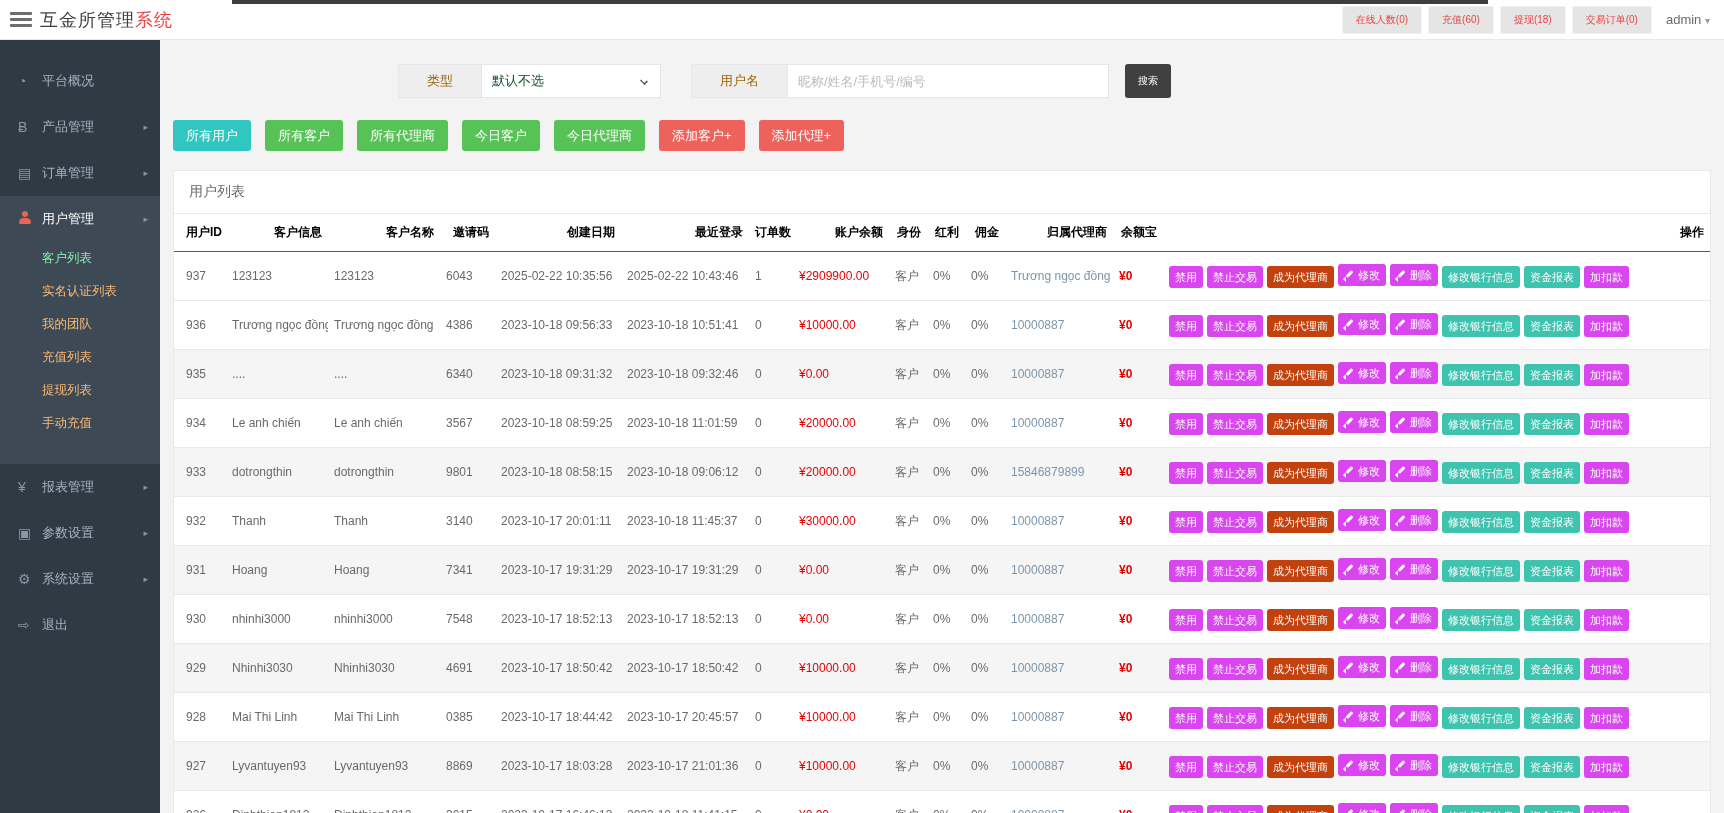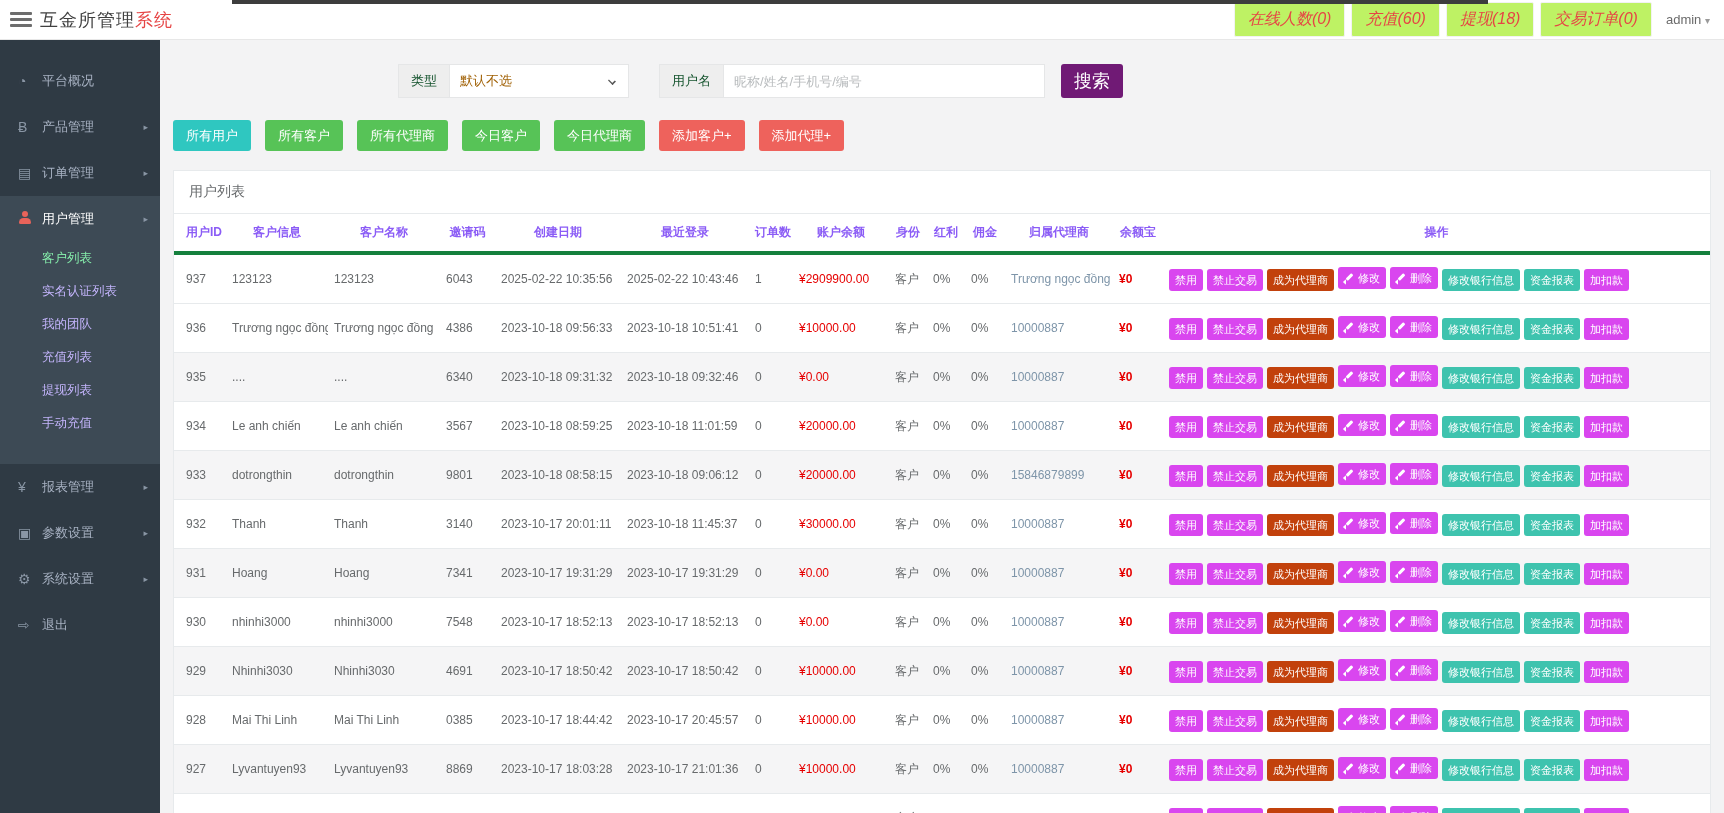--- a/index.html
+++ b/index.html
@@ -13,82 +13,82 @@
     position:fixed; top:0; left:0; right:0; height:40px; background:#fff;
     border-bottom:1px solid #e7e7e7; display:flex; align-items:center; z-index:20;
   }
   .crop-strip{ position:absolute; top:0; left:232px; width:1256px; height:4px; background:#3d3d3d; }
   .hamburger{ width:22px; margin:0 0 0 10px; cursor:pointer; }
   .hamburger i{ display:block; height:3px; background:#6d6d6d; margin:3px 0; border-radius:1px; }
   .brand{ margin-left:8px; font-size:18px; color:#404040; letter-spacing:1px; white-space:nowrap; }
   .brand .red{ color:#e64545;text-align:center; }
   .top-right{ margin-left:auto; display:flex; align-items:center; padding-right:14px; }
   .top-link{
-    color:#e64545; font-size:16px; padding:6px 13px; margin-left:6px;
-    background:#bef264; border:1px solid #f2f2f2; border-radius:2px; cursor:pointer; white-space:nowrap;font-style:italic;
+    color:#e64545; font-size:10px; padding:6px 13px; margin-left:6px;
+    background:#e5e5e5; border:1px solid #f2f2f2; border-radius:2px; cursor:pointer; white-space:nowrap;
   }
   .admin-menu{ color:#6a6a6a; font-size:13px; margin-left:14px; cursor:pointer; white-space:nowrap; }
   .admin-menu .caret{ color:#9a9a9a; font-size:10px; }
   
   .sidebar{
     position:fixed; top:40px; left:0; bottom:0; width:160px; background:#2f3a44; z-index:10;
     padding-top:18px;
   }
   .side-item{
     display:flex; align-items:center; height:46px; padding:0 12px 0 18px;
     color:#a7b1c2; font-size:13px; cursor:pointer; white-space:nowrap;
   }
   .side-item .ico{ width:24px; font-size:14px; color:#8a96a5; flex:0 0 24px; font-style:normal; }
   .side-item .chev{ margin-left:auto; font-size:9px; color:#8a96a5; }
   .side-group{ background:#3d4a55; padding-bottom:24px; }
   .side-group .side-item{ color:#ffffff; }
   .side-group .side-item .ico{ color:#e8635a; }
   .sub-item{
-    display:block; padding:8px 12px 8px 42px; color:#c4b5fd; font-size:12.5px; cursor:pointer; white-space:nowrap;
+    display:block; padding:8px 12px 8px 42px; color:#fdba74; font-size:12.5px; cursor:pointer; white-space:nowrap;
   }
   .sub-item.active{ color:#86efac; }
   
   .user-ico{ position:relative; display:inline-block; width:14px; height:13px; }
   .user-ico::before{ content:""; position:absolute; left:4px; top:0; width:6px; height:6px; border-radius:50%; background:currentColor; }
   .user-ico::after{ content:""; position:absolute; left:1px; top:7px; width:12px; height:6px; border-radius:6px 6px 2px 2px; background:currentColor; }
   
   .main{ margin-left:160px; padding:24px 13px 0 13px; min-height:773px; margin-top:40px; }
   .filter-row{ display:flex; align-items:center; padding-left:225px; }
   .igroup{ display:flex; align-items:stretch; height:34px; }
   .iaddon{
-    background:#eeeeee; border:1px solid #e5e6e7; border-right:none; color:#14532d;
-    display:flex; align-items:center; padding:0 12px; font-size:13px; border-radius:1px 0 0 1px; white-space:nowrap;
+    background:#eeeeee; border:1px solid #e5e6e7; border-right:none; color:#a16207;
+    display:flex; align-items:center; padding:0 28px; font-size:13px; border-radius:1px 0 0 1px; white-space:nowrap;
   }
   .iselect{
     width:180px; background:#fff; border:1px solid #e5e6e7; display:flex; align-items:center;
-    padding:0 10px; color:#a16207; cursor:pointer; position:relative; font-size:13px;
+    padding:0 10px; color:#14532d; cursor:pointer; position:relative; font-size:13px;
   }
   .iselect .sel-chev{
     position:absolute; right:12px; top:12px; width:8px; height:8px;
     border-right:2px solid #555; border-bottom:2px solid #555; transform:rotate(45deg) scale(.8,.6);
   }
   .itext{
     width:322px; background:#fff; border:1px solid #e5e6e7; padding:0 10px; color:#7f1d1d; font-size:13px; outline:none;
   }
   .itext::placeholder{ color:#b9bcbe; }
   .gap30{ width:30px; } .gap16{ width:16px; }
   .btn{
     display:inline-flex; align-items:center; justify-content:center; border:none; color:#fff;
     border-radius:3px; cursor:pointer; font-family:inherit; white-space:nowrap;
   }
-  .btn-search{ background:#701a75; height:34px; padding:0 13px; font-size:18px; }
+  .btn-search{ background:#404040; height:34px; padding:0 13px; font-size:10px; }
   .quick-row{ margin-top:22px; display:flex; }
   .qbtn{ height:31px; padding:0 13px; font-size:13px; margin-right:14px; border-radius:3px; }
   .qbtn.teal{ background:#2fc7c0; } .qbtn.green{ background:#57c357; } .qbtn.red{ background:#ee625c; }
   
   .panel{ margin-top:19px; background:#fff; border:1px solid #e7eaec; }
   .panel-title{ padding:12px 15px; font-size:14px; color:#676a6c; border-bottom:1px solid #e7eaec; }
   table{ width:100%; border-collapse:collapse; table-layout:fixed; font-size:12px; }
   th{
-    text-align:center; color:#8b5cf6; font-weight:bold; padding:10px 6px; border-bottom:4px solid #15803d;
+    text-align:right; color:#000000; font-weight:bold; padding:10px 6px; border-bottom:1px solid #15803d;
     white-space:nowrap; overflow:hidden;
   }
   td{ padding:12px 6px; border-bottom:1px solid #e7eaec; color:#676a6c; white-space:nowrap; overflow:hidden; }
   tbody tr:nth-child(2n+3){ background:#f5f5f6; }
   th:first-child, td:first-child{ padding-left:12px; }
   .red-val{ color:#e60000; }
   .bold{ font-weight:bold; }
   .agent{ color:#7e95a9; }
   .abtn{ height:22px; padding:0 6px; font-size:11px; margin-right:4px; border-radius:3px; display:inline-flex; align-items:center; }
   .abtn.red{ background:#d946ef; } .abtn.green{ background:#c2410c; } .abtn.teal{ background:#3ec3ae; }

